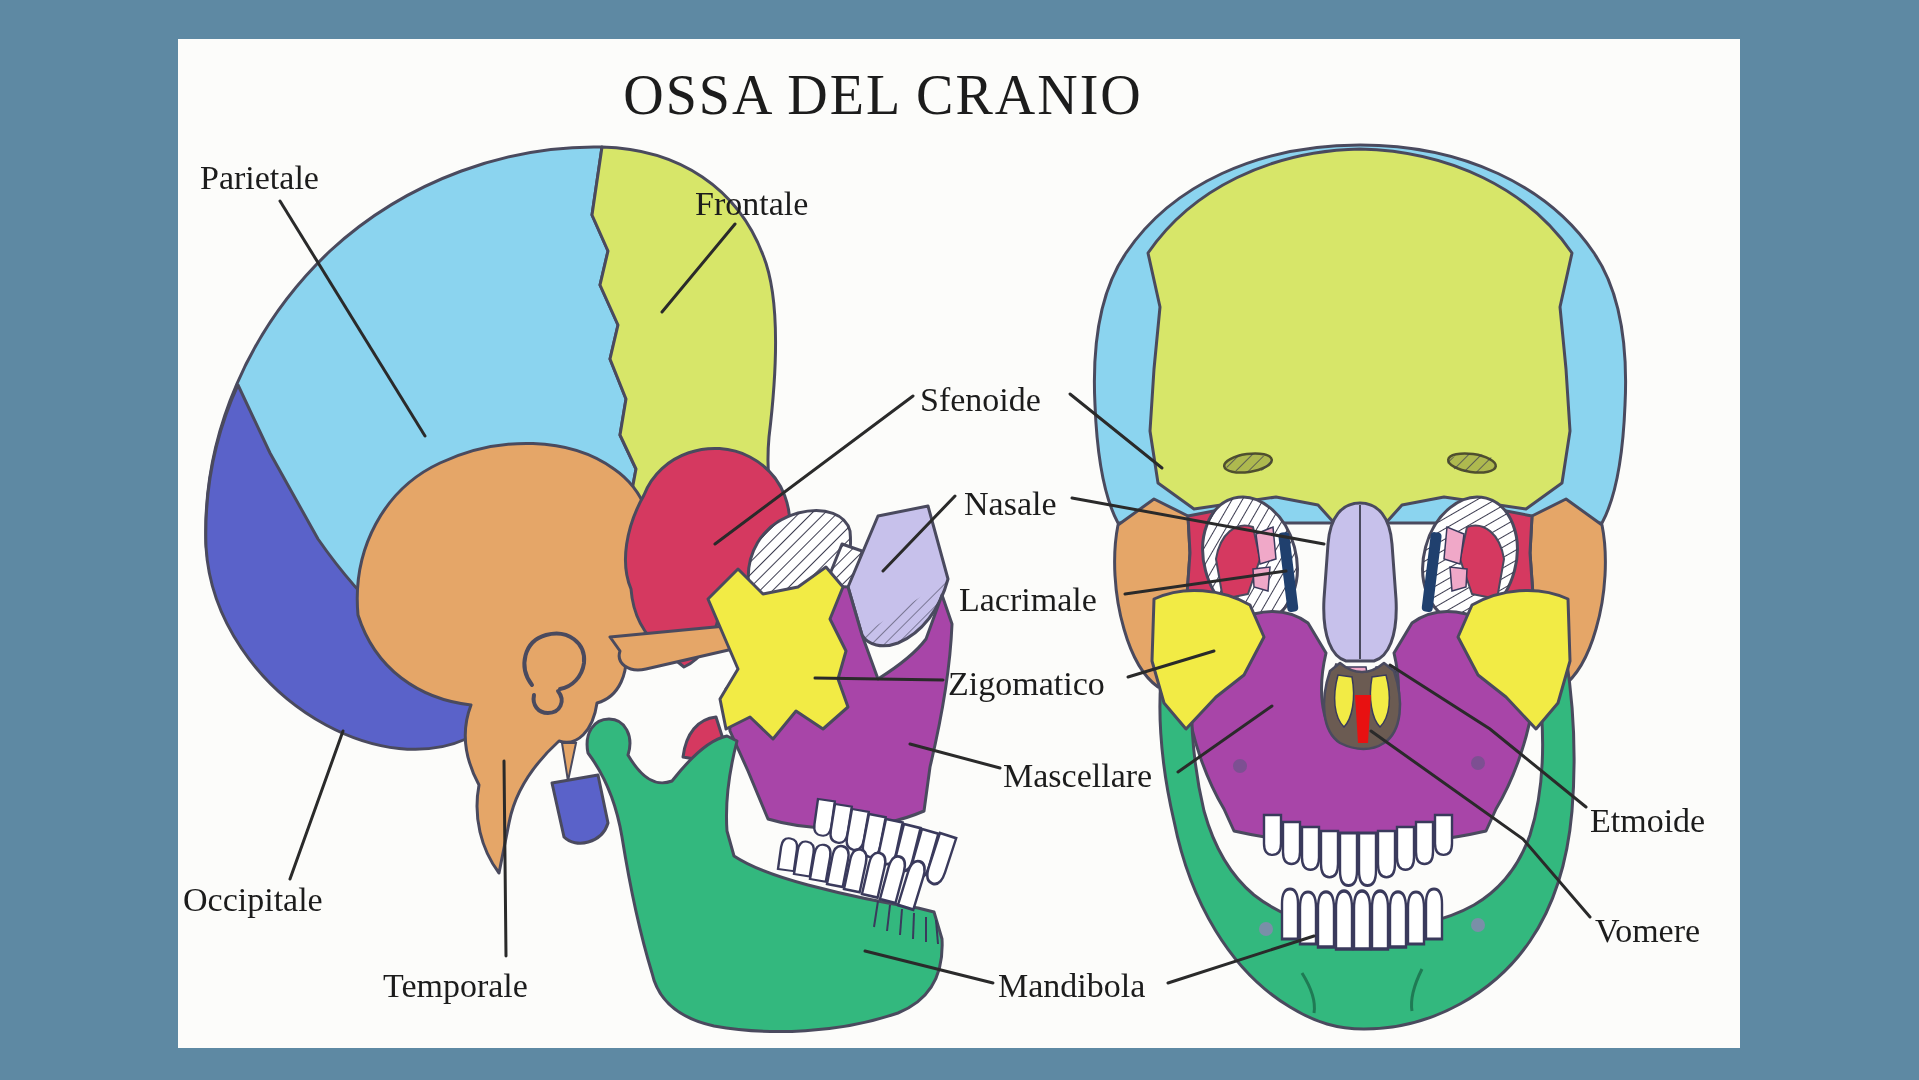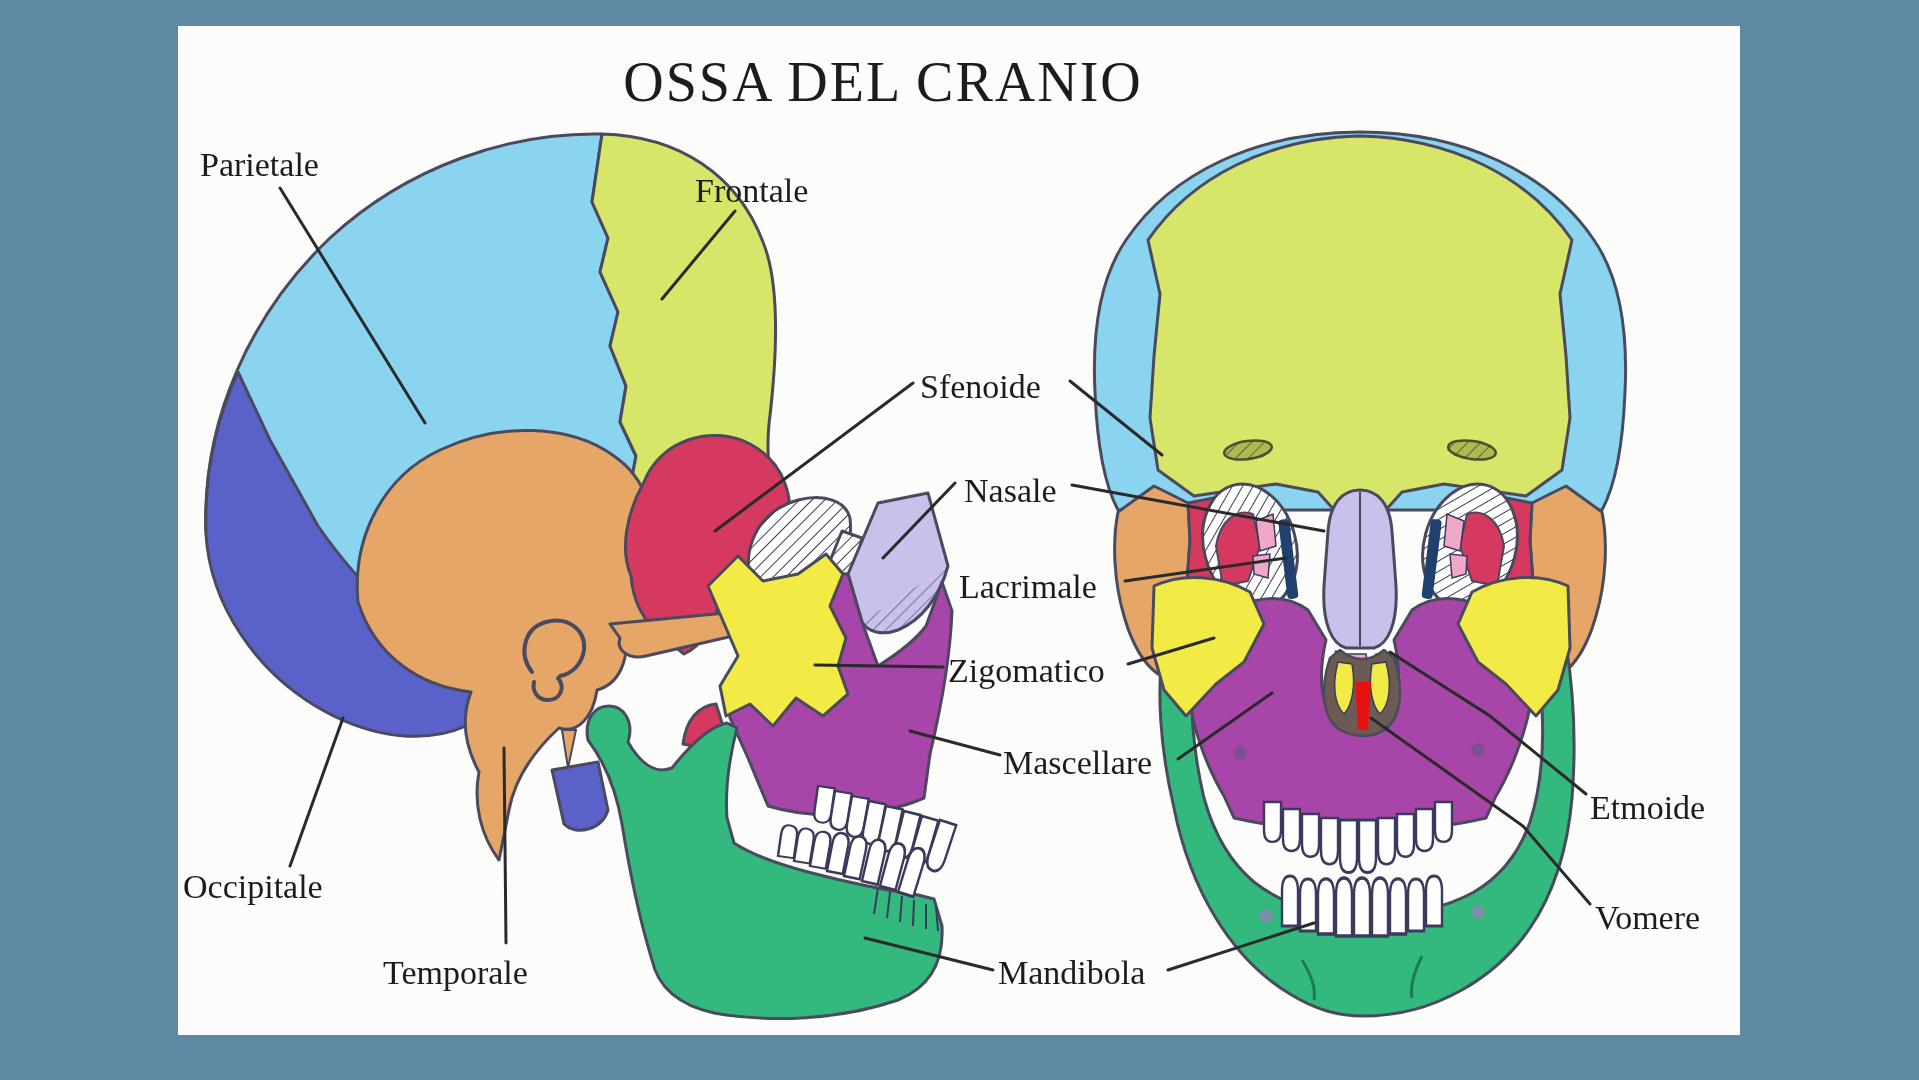--- a/index.html
+++ b/index.html
@@ -3,21 +3,21 @@
 <meta charset="utf-8">
 <style>
   html,body{margin:0;padding:0;}
   body{
     width:1919px;height:1080px;
     background:var(--c-background,#5E89A3);
     font-family:"Liberation Serif", serif;
     position:relative;overflow:hidden;
   }
   .panel{
-    position:absolute;left:178px;top:26px;width:1562px;height:1009px;
+    position:absolute;left:178px;top:39px;width:1562px;height:1009px;
     background:var(--c-panel,#FCFCFA);
   }
   svg{display:block;width:100%;height:100%;}
   text{fill:var(--c-label_text,#1c1c1c);font-family:"Liberation Serif",serif;}
   .title-text{font-size:56px;letter-spacing:2px;}
   .bone-label{font-size:34px;}
   .leader{stroke:var(--c-leader_line,#2a2a2a);stroke-width:3;fill:none;stroke-linecap:round;}
   .outline{stroke:var(--c-outline,#4A4A5E);stroke-width:3;stroke-linejoin:round;}
   .tooth{fill:var(--c-teeth,#fff);stroke:#3a3a5c;stroke-width:2.4;}
   .hatchfill{fill:url(#hatch);}

